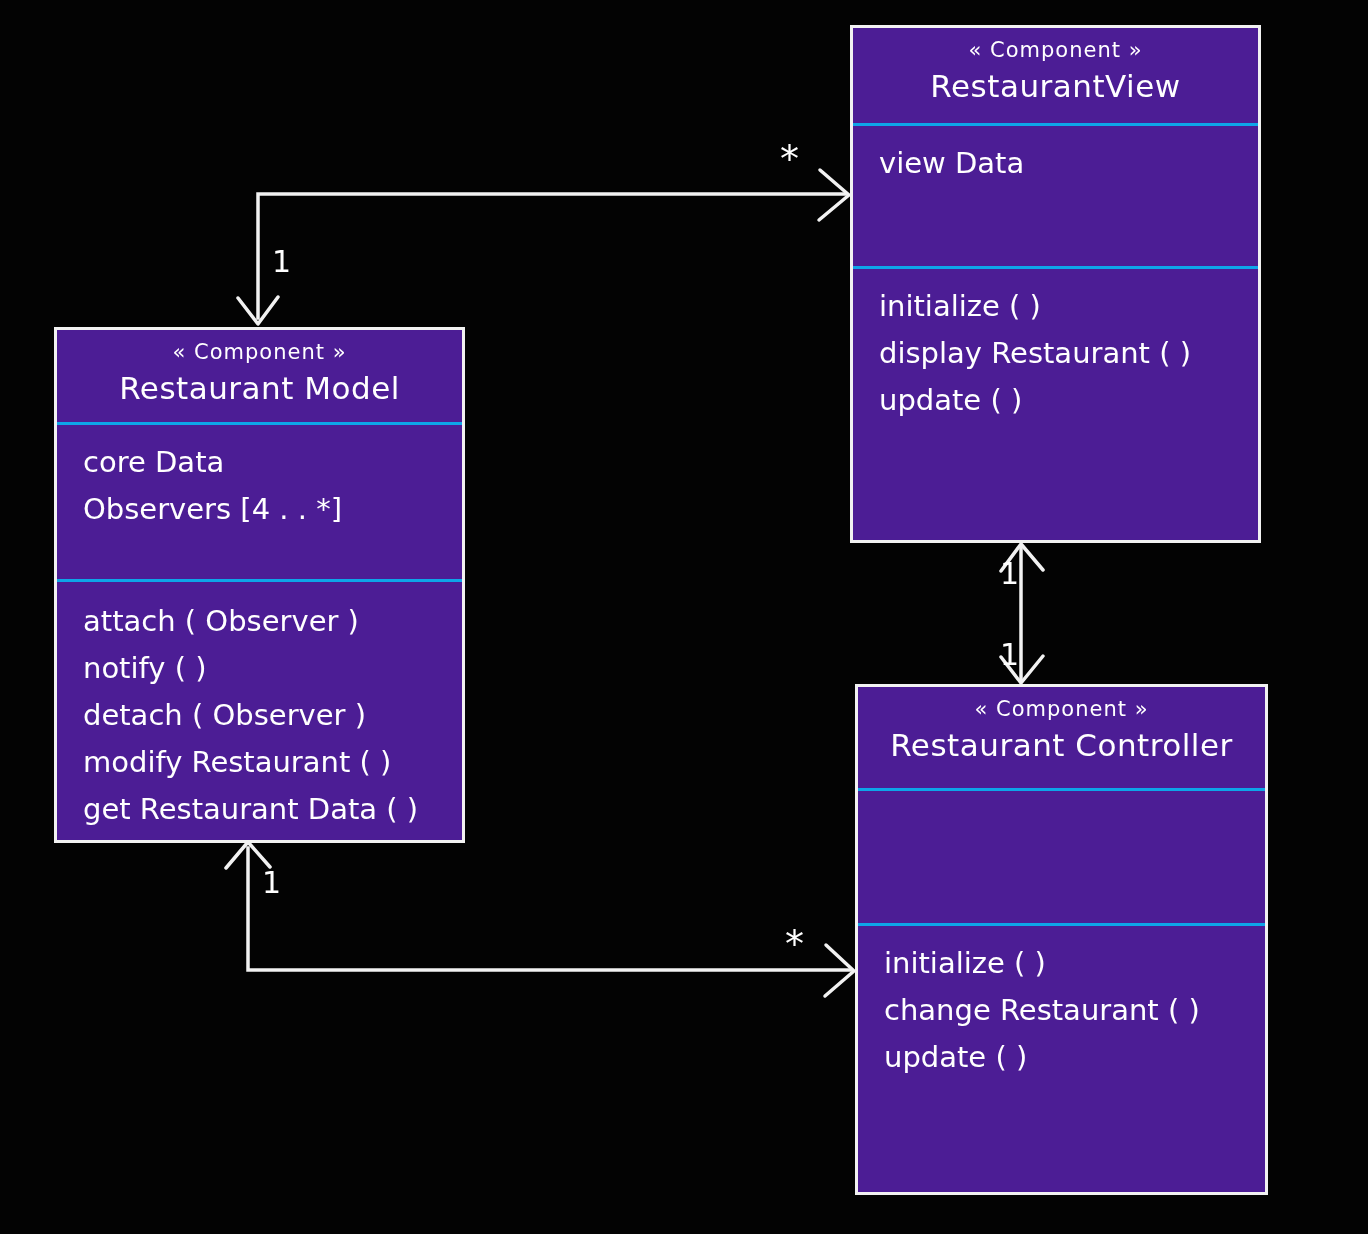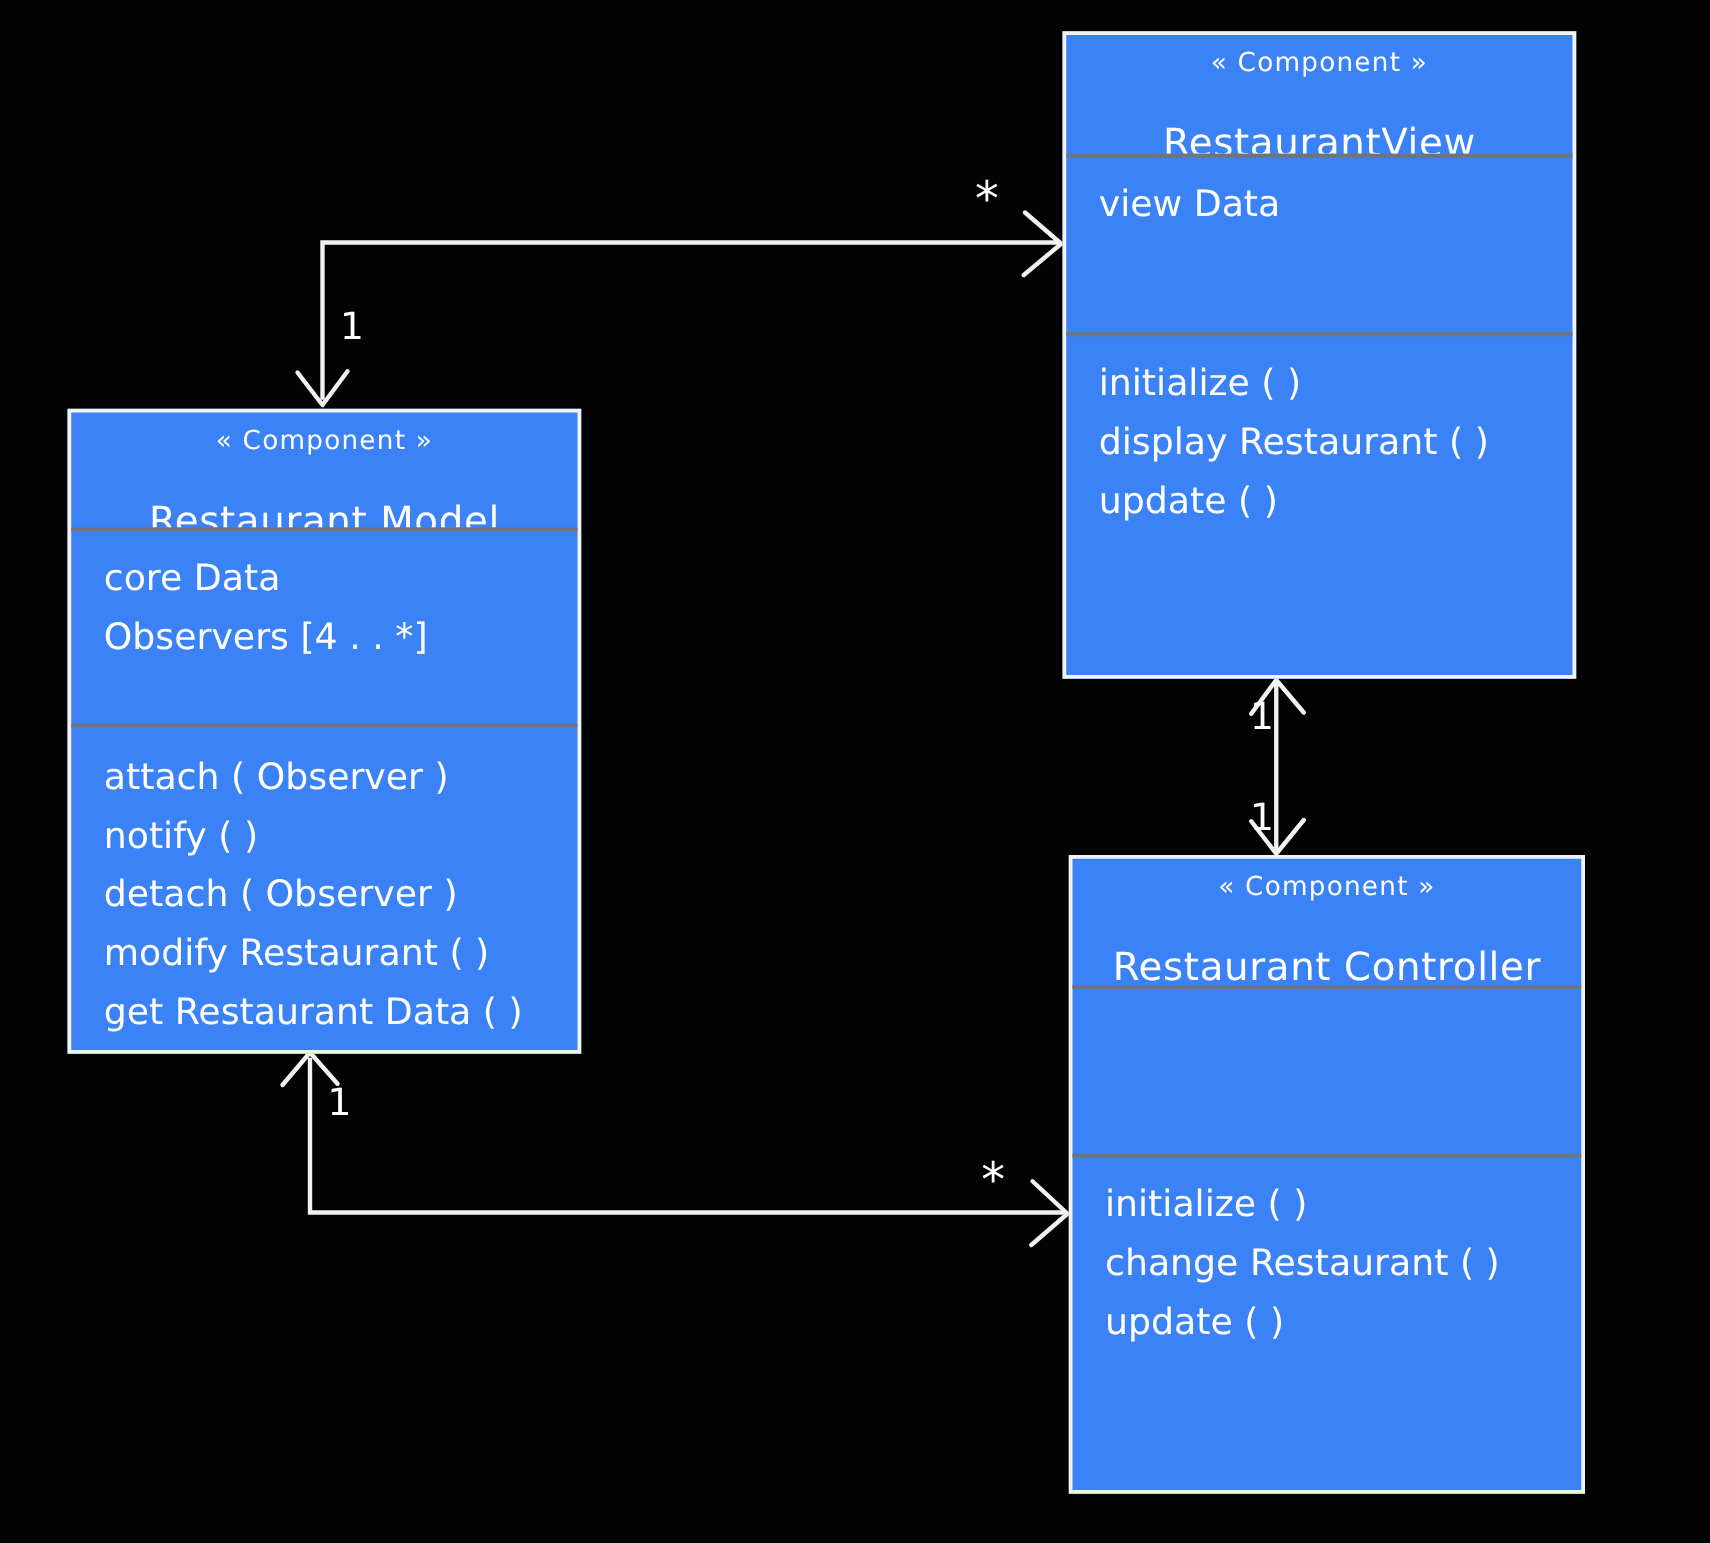--- a/index.html
+++ b/index.html
@@ -14,47 +14,46 @@
     background: #030303;
     overflow: hidden;
     font-family: "DejaVu Sans", sans-serif;
   }
 
   
   .uml-box {
     position: absolute;
     border: 3px solid #f2f2f2;
     box-sizing: border-box;
-    background: #3b82f6;
+    background: #4c1d95;
   }
   .compartment {
     position: relative;
     box-sizing: border-box;
     overflow: hidden;
   }
   .compartment + .compartment {
-    border-top: 3px solid #737373;
+    border-top: 3px solid #0ea5e9;
   }
 
   .stereotype {
     text-align: center;
     color: #ffffff;
     font-size: 21px;
     letter-spacing: 1px;
     padding-top: 10px;
     font-family: "DejaVu Sans", sans-serif;
   }
   .box-title {
     text-align: center;
     color: #ffffff;
     font-size: 31px;
     padding-top: 6px;
     letter-spacing: 0.5px;
     font-family: "DejaVu Sans", sans-serif;
-    margin-top: 29px;
   }
 
   .member-list {
     list-style: none;
     margin: 0;
     padding: 14px 0 0 26px;
   }
   .member-list li {
     color: #ffffff;
     font-size: 29px;

